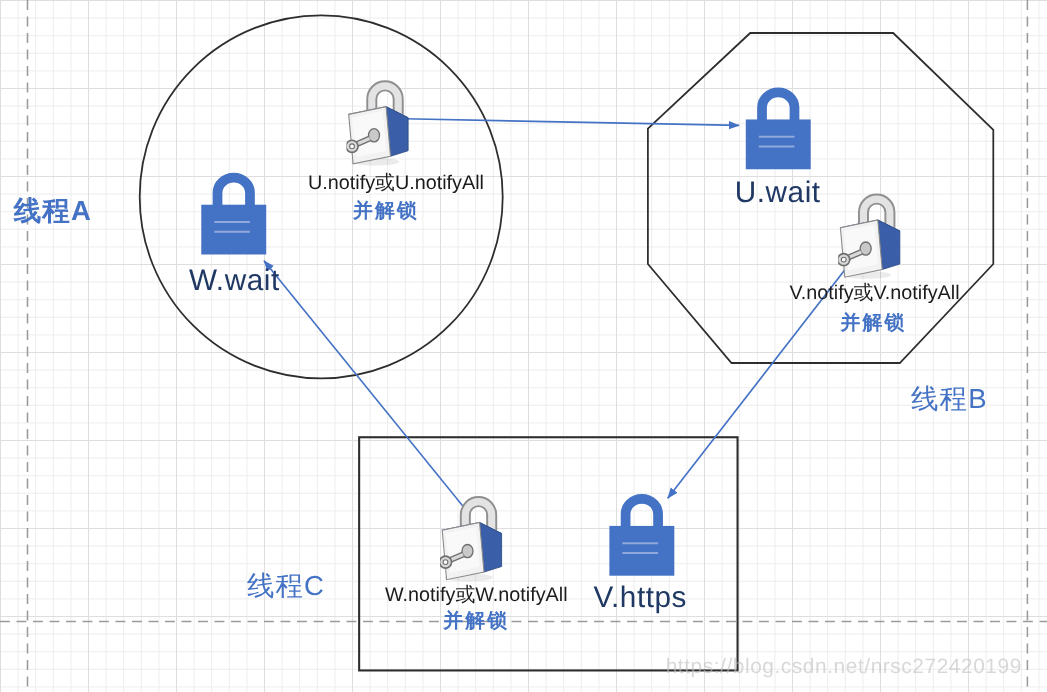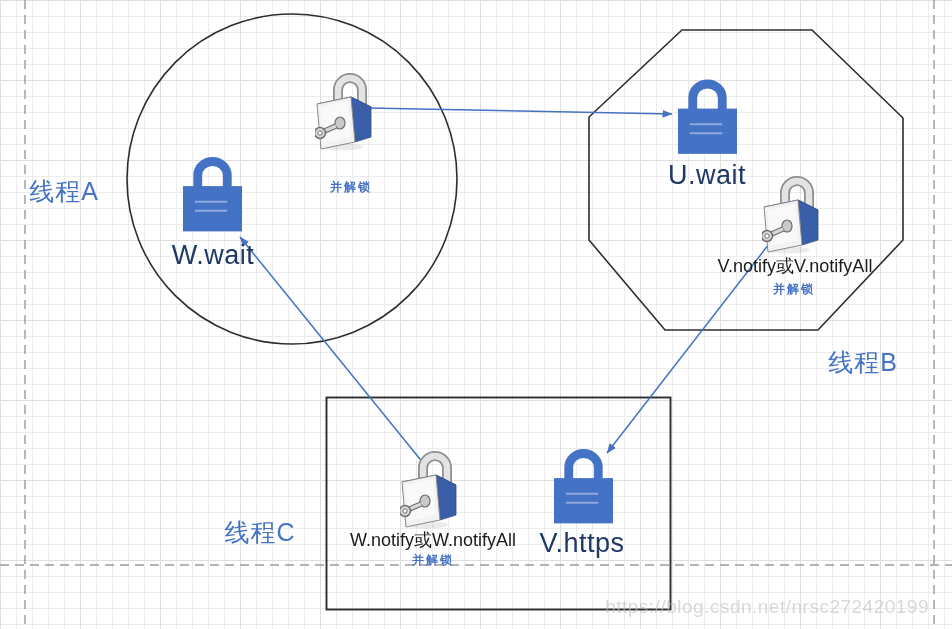--- a/index.html
+++ b/index.html
@@ -13,21 +13,21 @@
       linear-gradient(to right, #dedede 1px, transparent 1px),
       linear-gradient(to bottom, #dedede 1px, transparent 1px),
       linear-gradient(to right, #ececec 1px, transparent 1px),
       linear-gradient(to bottom, #ececec 1px, transparent 1px);
     background-size:80px 80px,80px 80px,16px 16px,16px 16px;
   }
   .abs{position:absolute;}
   .centerx{transform:translateX(-50%);white-space:nowrap;}
   .wait-label{font-size:27px;color:#1F3864;letter-spacing:0.5px;}
   .notify-label{font-size:18px;color:#1b1b1b;}
-  .notify-sub{font-size:12px;color:#4472C4;font-weight:bold;letter-spacing:2px;}
+  .notify-sub{font-size:18px;color:#4472C4;font-weight:bold;letter-spacing:2px;}
   .thread-label{font-size:25px;color:#4472C4;letter-spacing:1px;}
   .watermark{font-size:19px;color:rgba(190,190,190,0.6);letter-spacing:0.5px;}
   svg{display:block;}
 </style>
 </head>
 <body>
 
 <div id="canvas">
 
   <svg class="abs" style="left:0;top:0;" width="952" height="629" viewBox="0 0 952 629">
@@ -76,28 +76,29 @@
 
     <use href="#wait-lock" x="182" y="152" width="61" height="81"></use>
     <use href="#wait-lock" x="677" y="75" width="61" height="80"></use>
     <use href="#wait-lock" x="553" y="444" width="61" height="81"></use>
 
     <use href="#key-lock" x="315" y="71" width="58" height="80"></use>
     <use href="#key-lock" x="762" y="174" width="58" height="80"></use>
     <use href="#key-lock" x="400" y="447" width="58" height="84"></use>
   </svg>
 
-  <div class="abs centerx thread-label" style="left:64px;top:175px;">线程A</div>
+  <div class="abs centerx thread-label" style="left:48px;top:175px;font-weight:bold;">线程A</div>
   <div class="abs centerx thread-label" style="left:863px;top:346px;">线程B</div>
   <div class="abs centerx thread-label" style="left:260px;top:516px;">线程C</div>
 
   <div class="abs centerx wait-label" style="left:707px;top:160px;">U.wait</div>
   <div class="abs centerx wait-label" style="left:213px;top:240px;">W.wait</div>
   <div class="abs centerx wait-label" style="left:582px;top:528px;">V.https</div>
 
+  <div class="abs centerx notify-label" style="left:360px;top:154px;">U.notify或U.notifyAll</div>
   <div class="abs centerx notify-sub" style="left:351px;top:179px;">并解锁</div>
 
   <div class="abs centerx notify-label" style="left:795px;top:254px;">V.notify或V.notifyAll</div>
   <div class="abs centerx notify-sub" style="left:794px;top:281px;">并解锁</div>
 
   <div class="abs centerx notify-label" style="left:433px;top:528px;text-align:right;">W.notify或W.notifyAll</div>
   <div class="abs centerx notify-sub" style="left:433px;top:552px;">并解锁</div>
 
   <div class="abs watermark" style="right:23px;top:596px;">https://blog.csdn.net/nrsc272420199</div>
 

